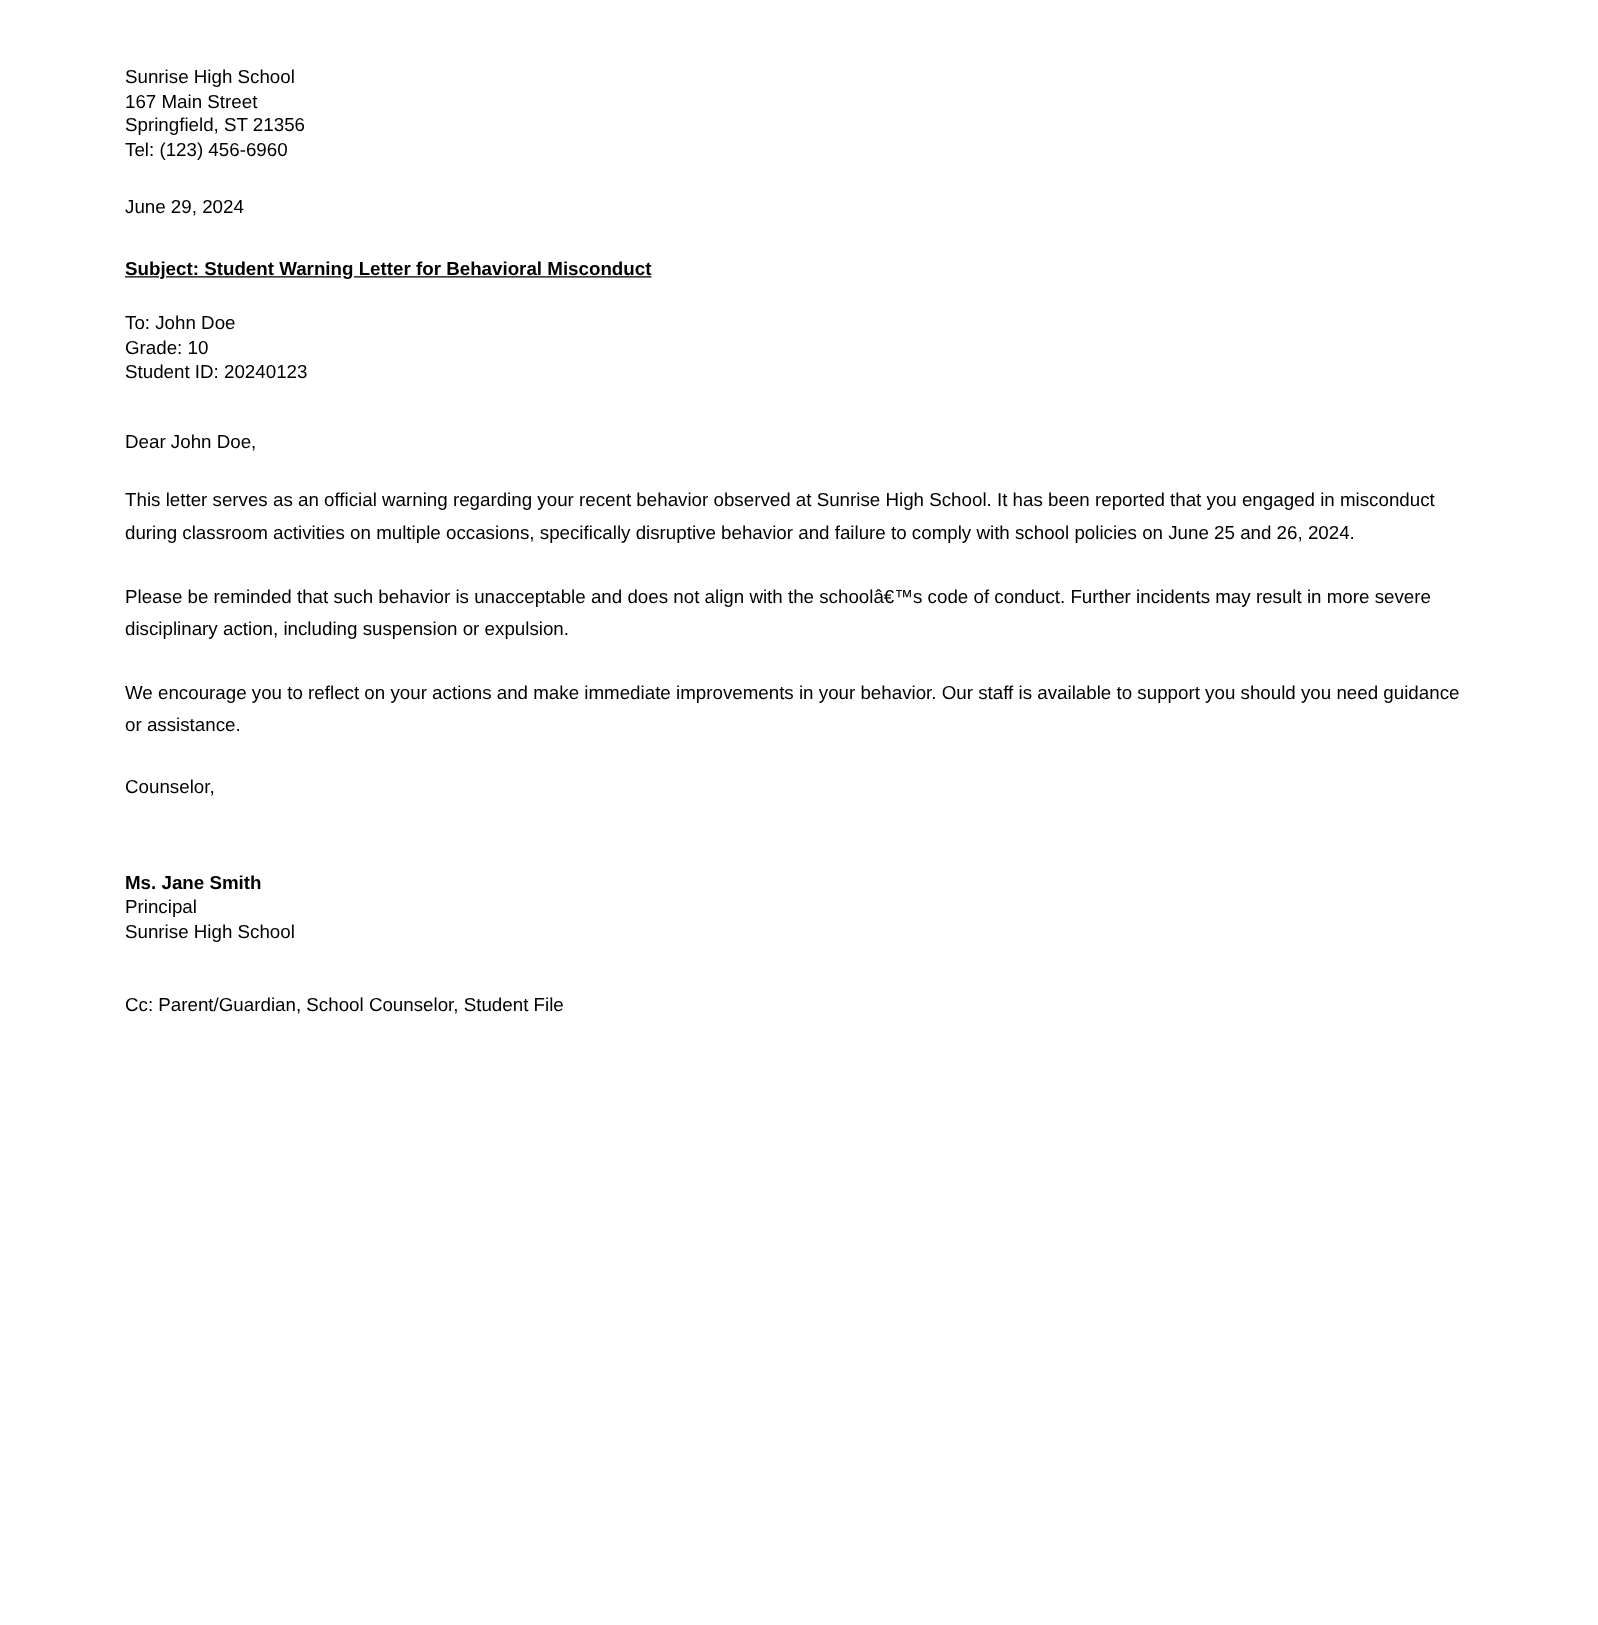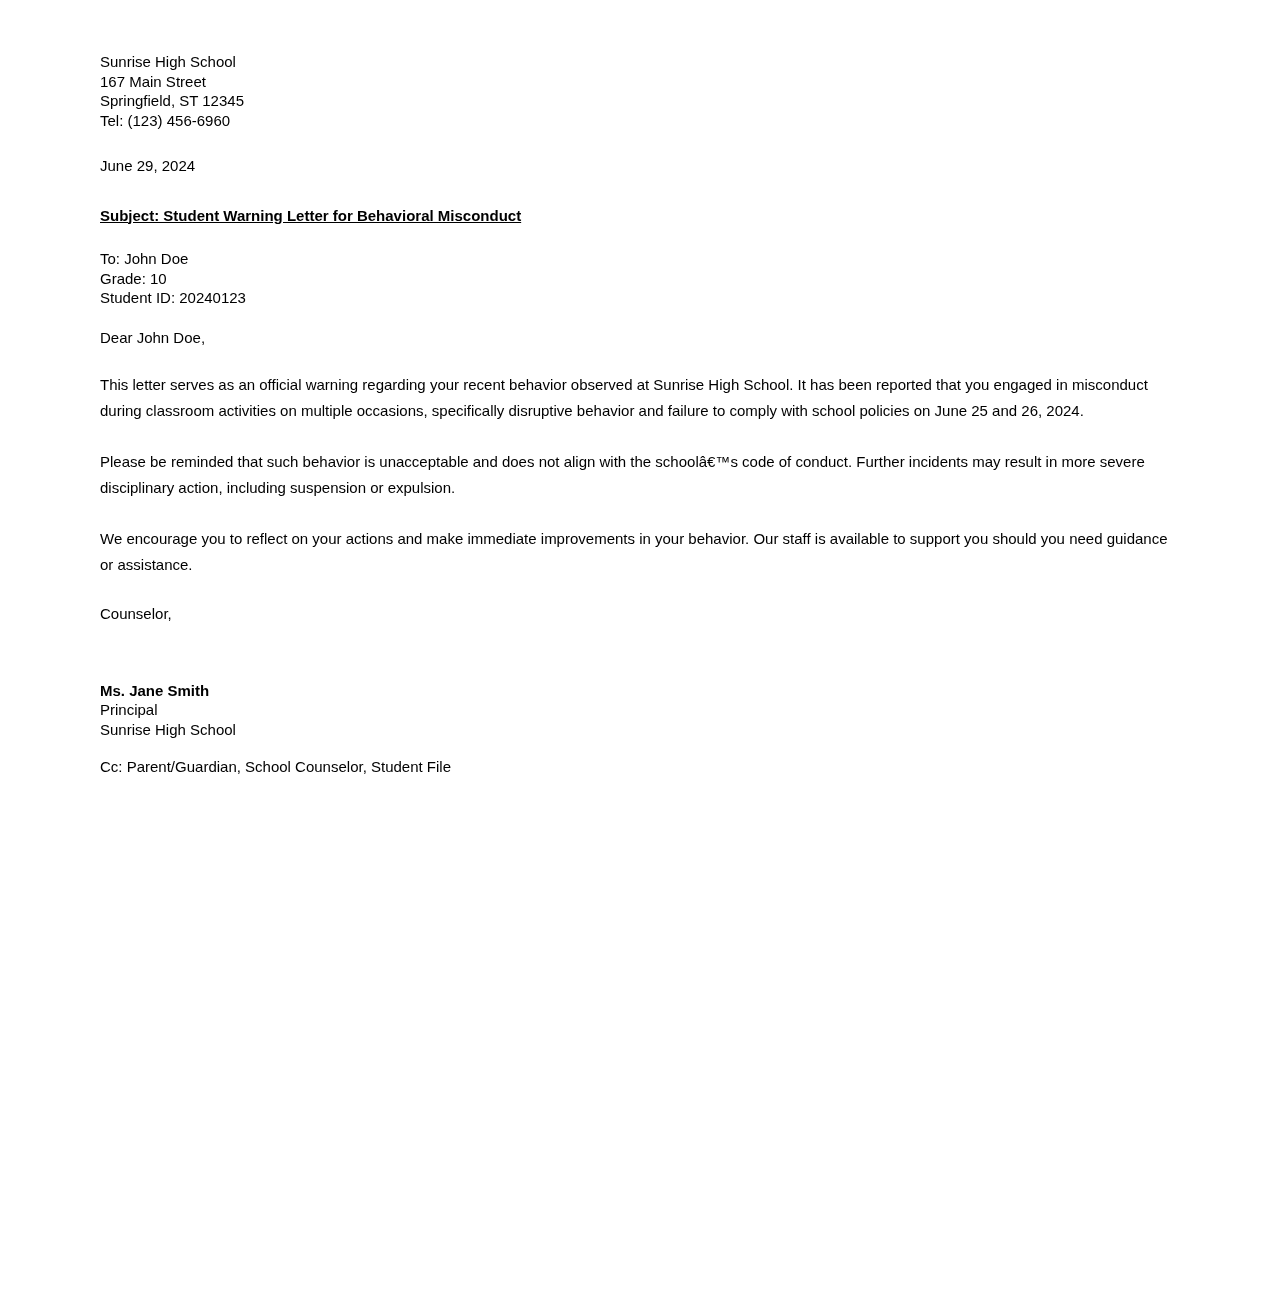--- a/index.html
+++ b/index.html
@@ -46,21 +46,21 @@
   }
   .subject-wrap {
     margin-top: 0;
   }
   .recipient {
     margin-top: 24px;
   }
   .salutation {
     font-size: 15px;
     line-height: 19.5px;
-    margin-top: 20px;
+    margin-top: 36px;
   }
   .para {
     font-size: 15px;
     line-height: 26px;
     margin-top: 25px;
     text-align: left;
   }
   .closing {
     font-size: 15px;
     line-height: 19.5px;
@@ -75,33 +75,33 @@
     line-height: 19.5px;
   }
   .sig-line {
     font-size: 15px;
     line-height: 19.5px;
     white-space: pre;
   }
   .cc {
     font-size: 15px;
     line-height: 19.5px;
-    margin-top: 18px;
+    margin-top: 40px;
   }
 </style>
 </head>
 <body>
 
 <div class="page">
   <div class="letter">
 
     <div class="block">
       <div class="line">Sunrise High School</div>
       <div class="line">167 Main Street</div>
-      <div class="line">Springfield, ST 12345</div>
+      <div class="line">Springfield, ST 21356</div>
       <div class="line">Tel: (123) 456-6960</div>
     </div>
 
     <div class="date">June 29, 2024</div>
 
     <div class="subject-wrap">
       <div class="subject">Subject: Student Warning Letter for Behavioral Misconduct</div>
     </div>
 
     <div class="block recipient">

